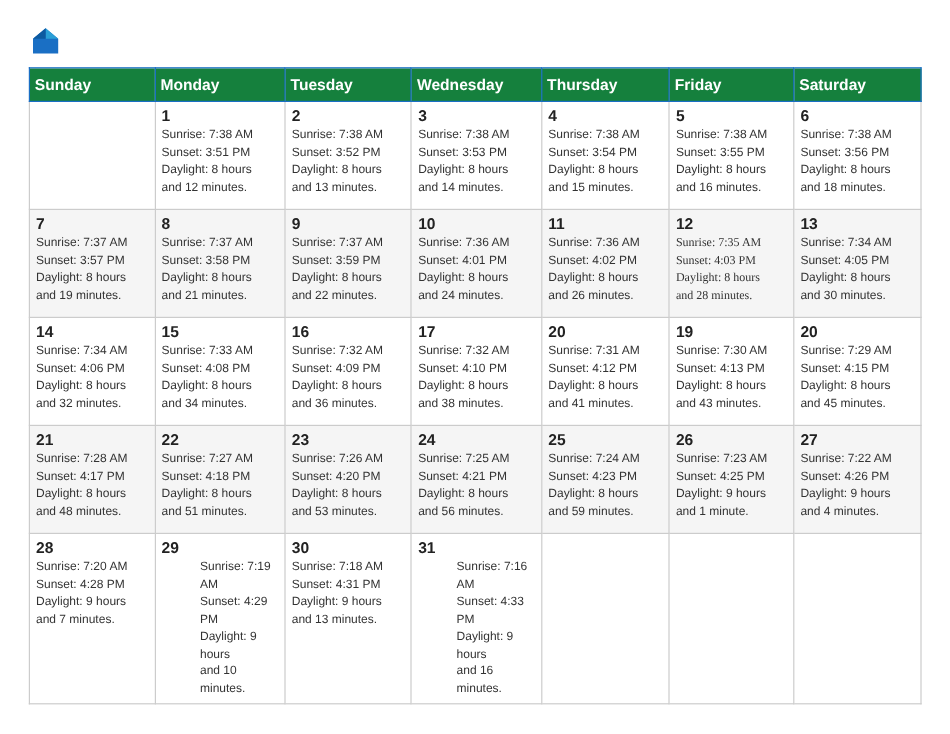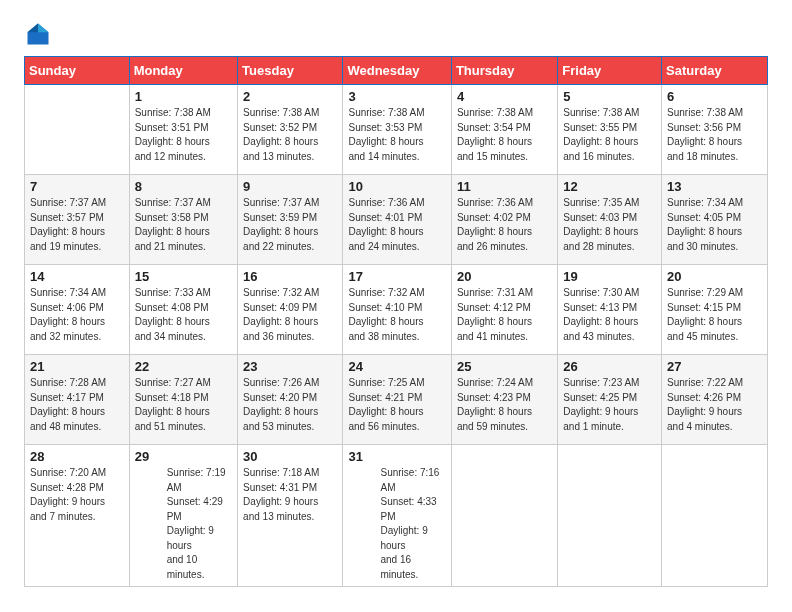--- a/index.html
+++ b/index.html
@@ -38,21 +38,21 @@
       font-size: 14px;
       color: #555;
       margin-top: 2px;
     }
     .calendar-table {
       width: 100%;
       border-collapse: collapse;
       font-size: 11px;
     }
     .calendar-table thead th {
-      background-color: #ef4444;
+      background-color: #15803d;
       color: #fff;
       font-size: 13px;
       font-weight: bold;
       padding: 6px 4px;
       text-align: left;
       border: 1px solid #1a6fc4;
     }
     .calendar-table tbody td {
       border: 1px solid #ccc;
       vertical-align: top;
@@ -188,21 +188,21 @@
         </td>
         <td>
           <div class="day-number">11</div>
           <div class="day-info" style="white-space: pre-wrap;">Sunrise: 7:36 AM
 Sunset: 4:02 PM
 Daylight: 8 hours
 and 26 minutes.</div>
         </td>
         <td>
           <div class="day-number">12</div>
-          <div class="day-info" style="white-space: pre-wrap;">Sunrise: 7:35 AM
+          <div class="day-info" style="white-space: pre-wrap; font-family: Liberation Serif, serif;">Sunrise: 7:35 AM
 Sunset: 4:03 PM
 Daylight: 8 hours
 and 28 minutes.</div>
         </td>
         <td>
           <div class="day-number">13</div>
           <div class="day-info" style="white-space: pre-wrap;">Sunrise: 7:34 AM
 Sunset: 4:05 PM
 Daylight: 8 hours
 and 30 minutes.</div>

